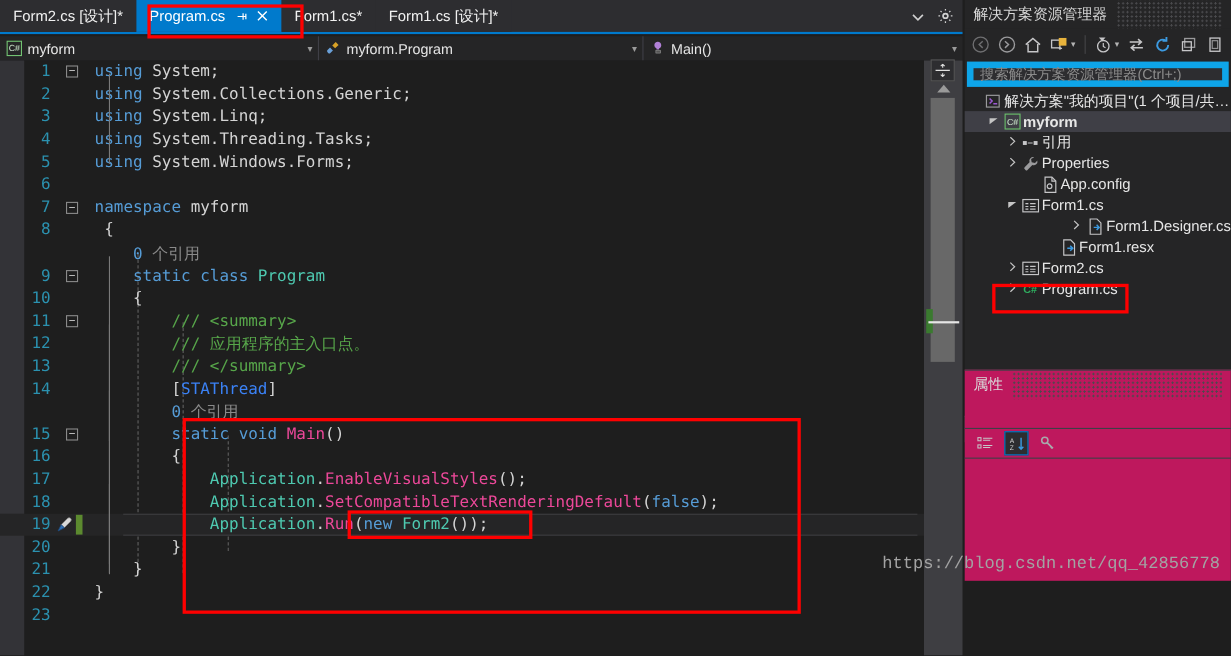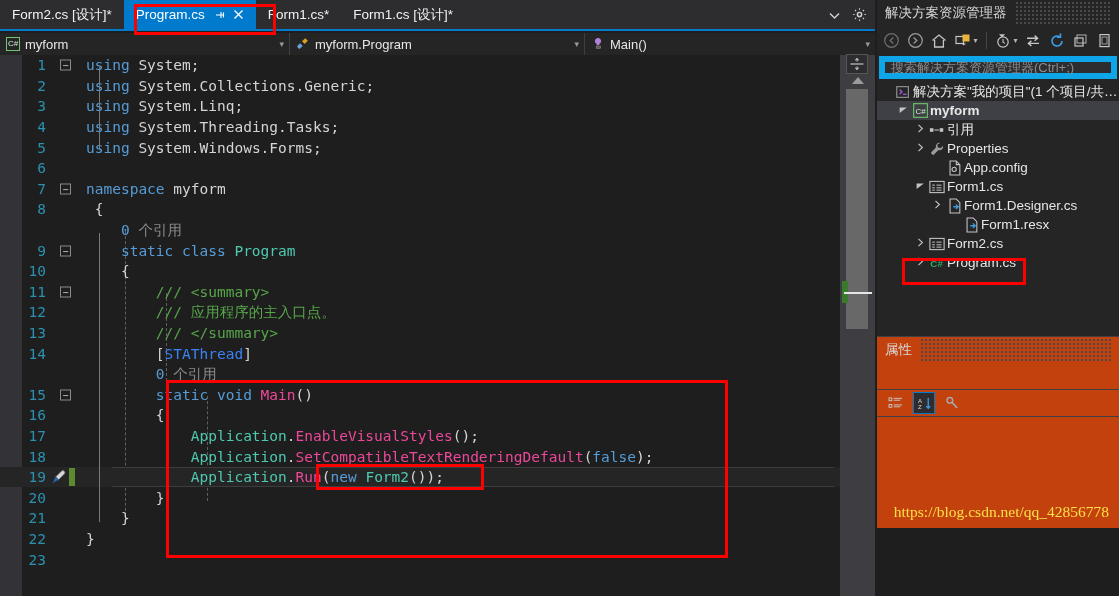--- a/index.html
+++ b/index.html
@@ -183,34 +183,34 @@
   .tree { padding-top: 3px; font-size: 13.5px; color: #e6e6e6; }
   .trow { height: 19px; display: flex; align-items: center; white-space: nowrap; }
   .trow.sel { background: #3f3f46; }
   .twist { width: 14px; flex:0 0 auto; color:#c5c5c5; font-size:9px; text-align:center; }
   .tico { width: 20px; flex:0 0 auto; display:flex; align-items:center; justify-content:center; }
   .tlbl { overflow:hidden; text-overflow:ellipsis; }
   .tlbl.bold { font-weight: bold; }
 
   .props-panel {
     position: absolute; left: 0; bottom: 0; width: 242px; height: 186px;
-    background: #c2410c; border-top: 1px solid #3f3f46;
+    background: #be185d; border-top: 1px solid #3f3f46;
   }
   .props-toolbar {
     position:absolute; left:0; top:52px; width:100%; height:28px;
     display:flex; align-items:center; gap:6px; padding:0 8px;
     border-top:1px solid #3f3f46; border-bottom:1px solid #3f3f46;
   }
   .pt-btn { width:22px; height:22px; display:flex; align-items:center; justify-content:center; }
   .pt-btn.active { border:1px solid #007acc; background:#2d2d30; }
 
   .watermark {
     position: absolute; right: 10px; bottom: 7px;
-    color: #fde047; font-size: 15.5px;
-    font-family: Liberation Serif, serif;
+    color: #a3a3a3; font-size: 15.5px;
+    font-family: Liberation Mono, monospace;
   }
 
   
   .redbox { position: absolute; border: 3px solid #ff0000; pointer-events: none; }
   #redbox-tab      { left: 134px; top: 4px;   width: 142px; height: 31px; }
   #redbox-code     { left: 166px; top: 380px; width: 562px; height: 178px; }
   #redbox-run      { left: 316px; top: 464px; width: 168px; height: 26px; }
   #redbox-tree     { left: 902px; top: 258px; width: 124px; height: 27px; }
 </style>
 </head>
@@ -481,21 +481,21 @@
               <path d="M0.6 2.6h7.2L0.6 8z" fill="#c5c5c5"></path>
             </svg></span>
           <span class="tico">
             <svg width="16" height="14" viewBox="0 0 18 15">
               <rect x="1" y="1.2" width="16" height="12.6" fill="none" stroke="#c6c6c8" stroke-width="1.2"></rect>
               <path d="M3.6 5.4h3M8.4 5.4h5.6M3.6 8.4h3M8.4 8.4h5.6M3.6 11h3M8.4 11h5.6" stroke="#c6c6c8" stroke-width="1.1"></path>
             </svg>
           </span>
           <span class="tlbl">Form1.cs</span>
         </div>
-        <div class="trow" style="padding-left: 53px;">
+        <div class="trow" style="padding-left: 53px; justify-content: flex-end;">
           <span class="twist"><svg width="9" height="9" viewBox="0 0 9 9">
               <path d="M2.5 0.8L6.4 4.5 2.5 8.2" stroke="#c5c5c5" stroke-width="1.1" fill="none"></path>
             </svg></span>
           <span class="tico">
             <svg width="15" height="16" viewBox="0 0 16 18">
               <path d="M3 1.2h7l4 4v11.6H3z" fill="none" stroke="#c6c6c8" stroke-width="1.2"></path>
               <path d="M6.6 9.8h5.2M9.6 7.2l2.6 2.6-2.6 2.6" stroke="#3c9ae0" stroke-width="1.5" fill="none"></path>
             </svg>
           </span>
           <span class="tlbl">Form1.Designer.cs</span>

